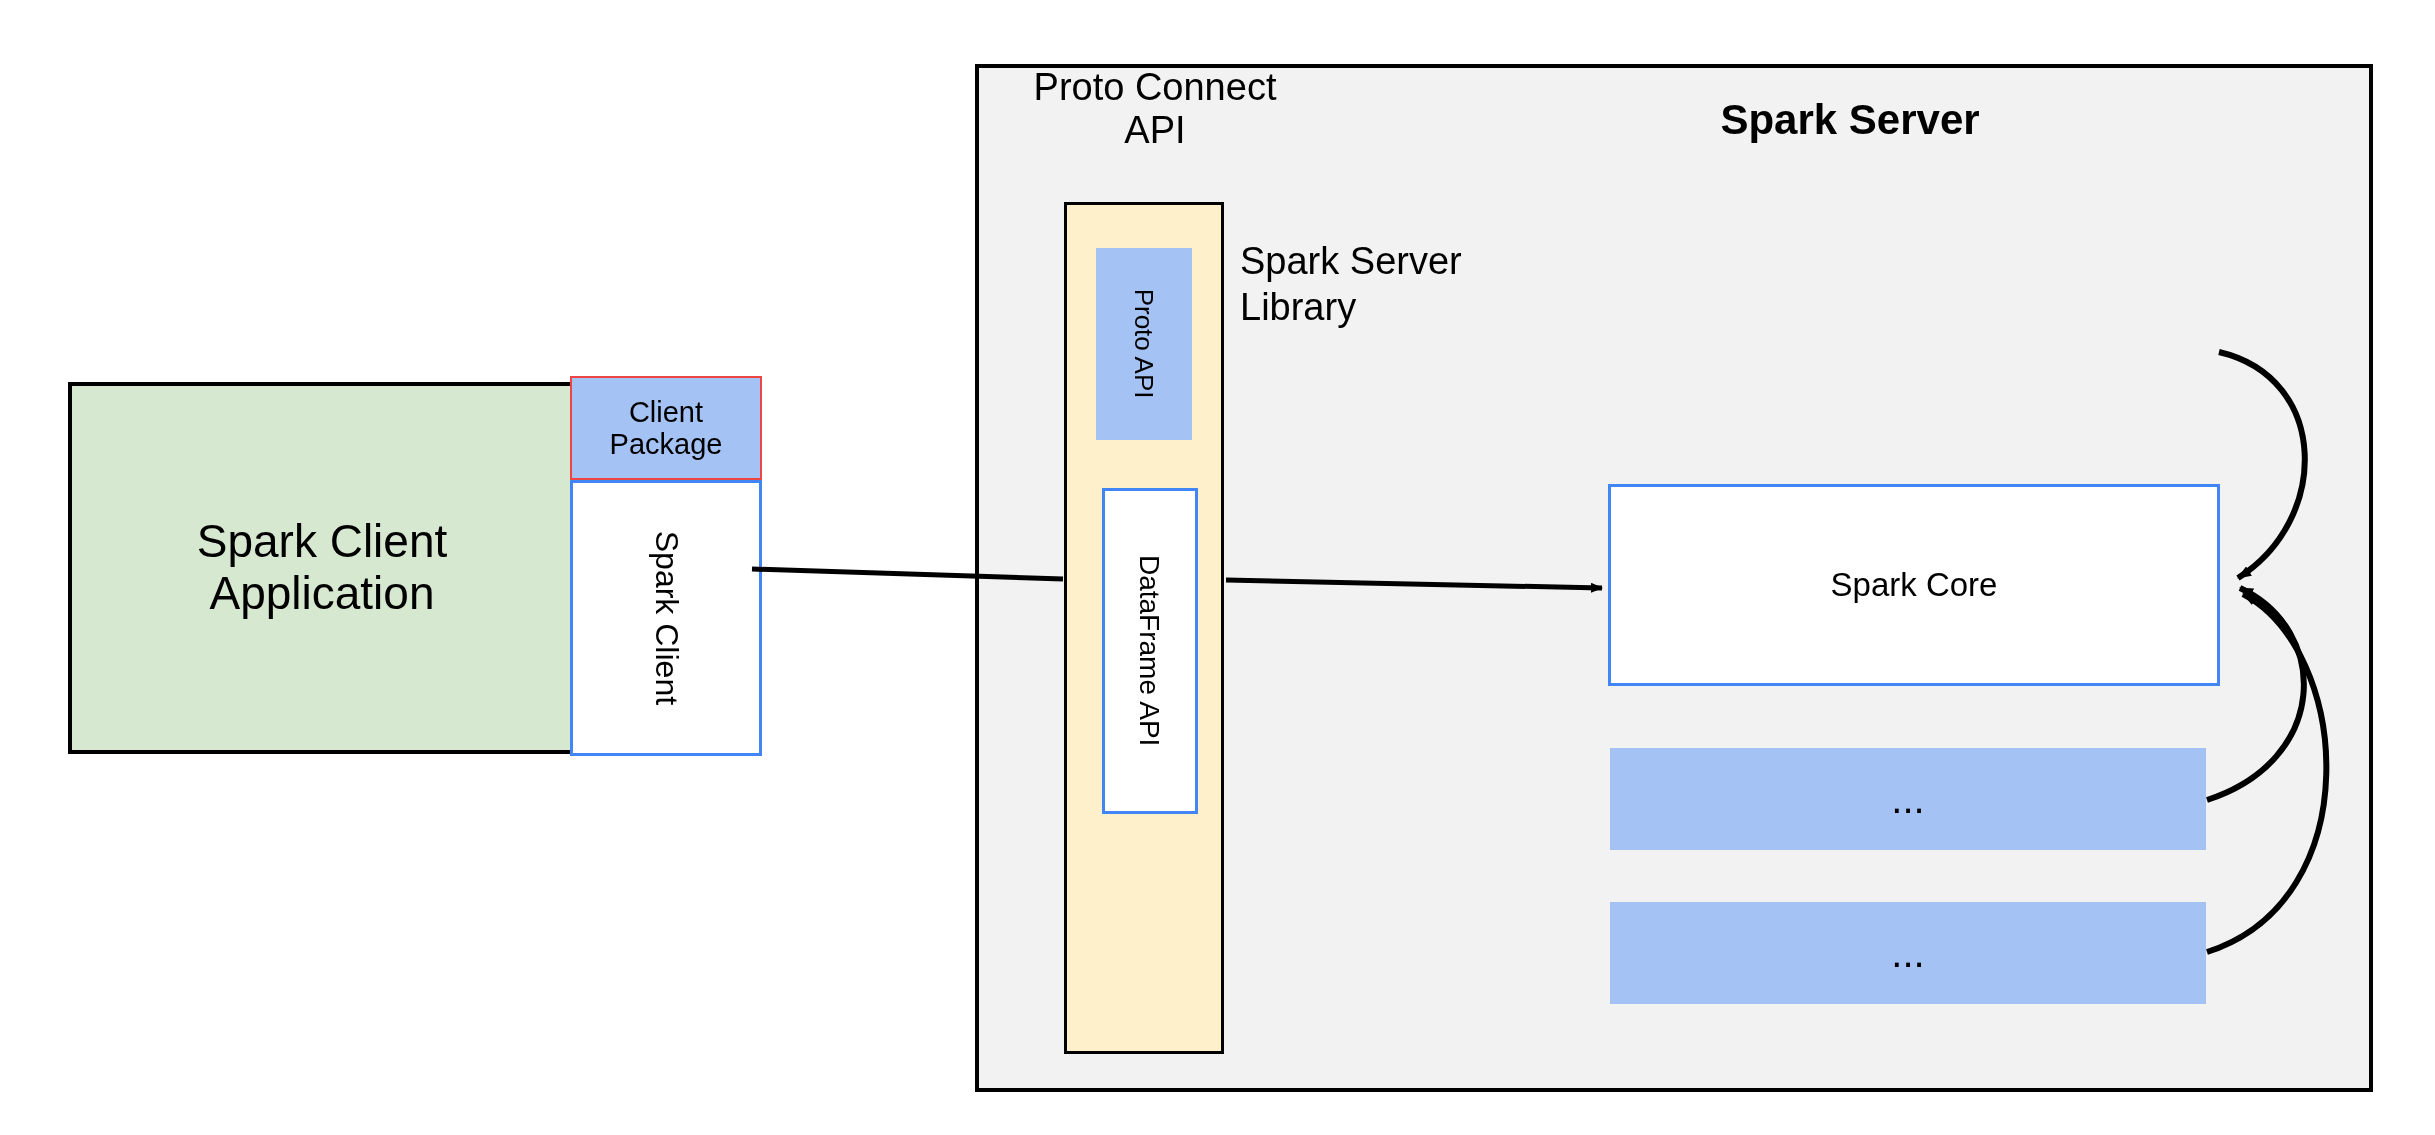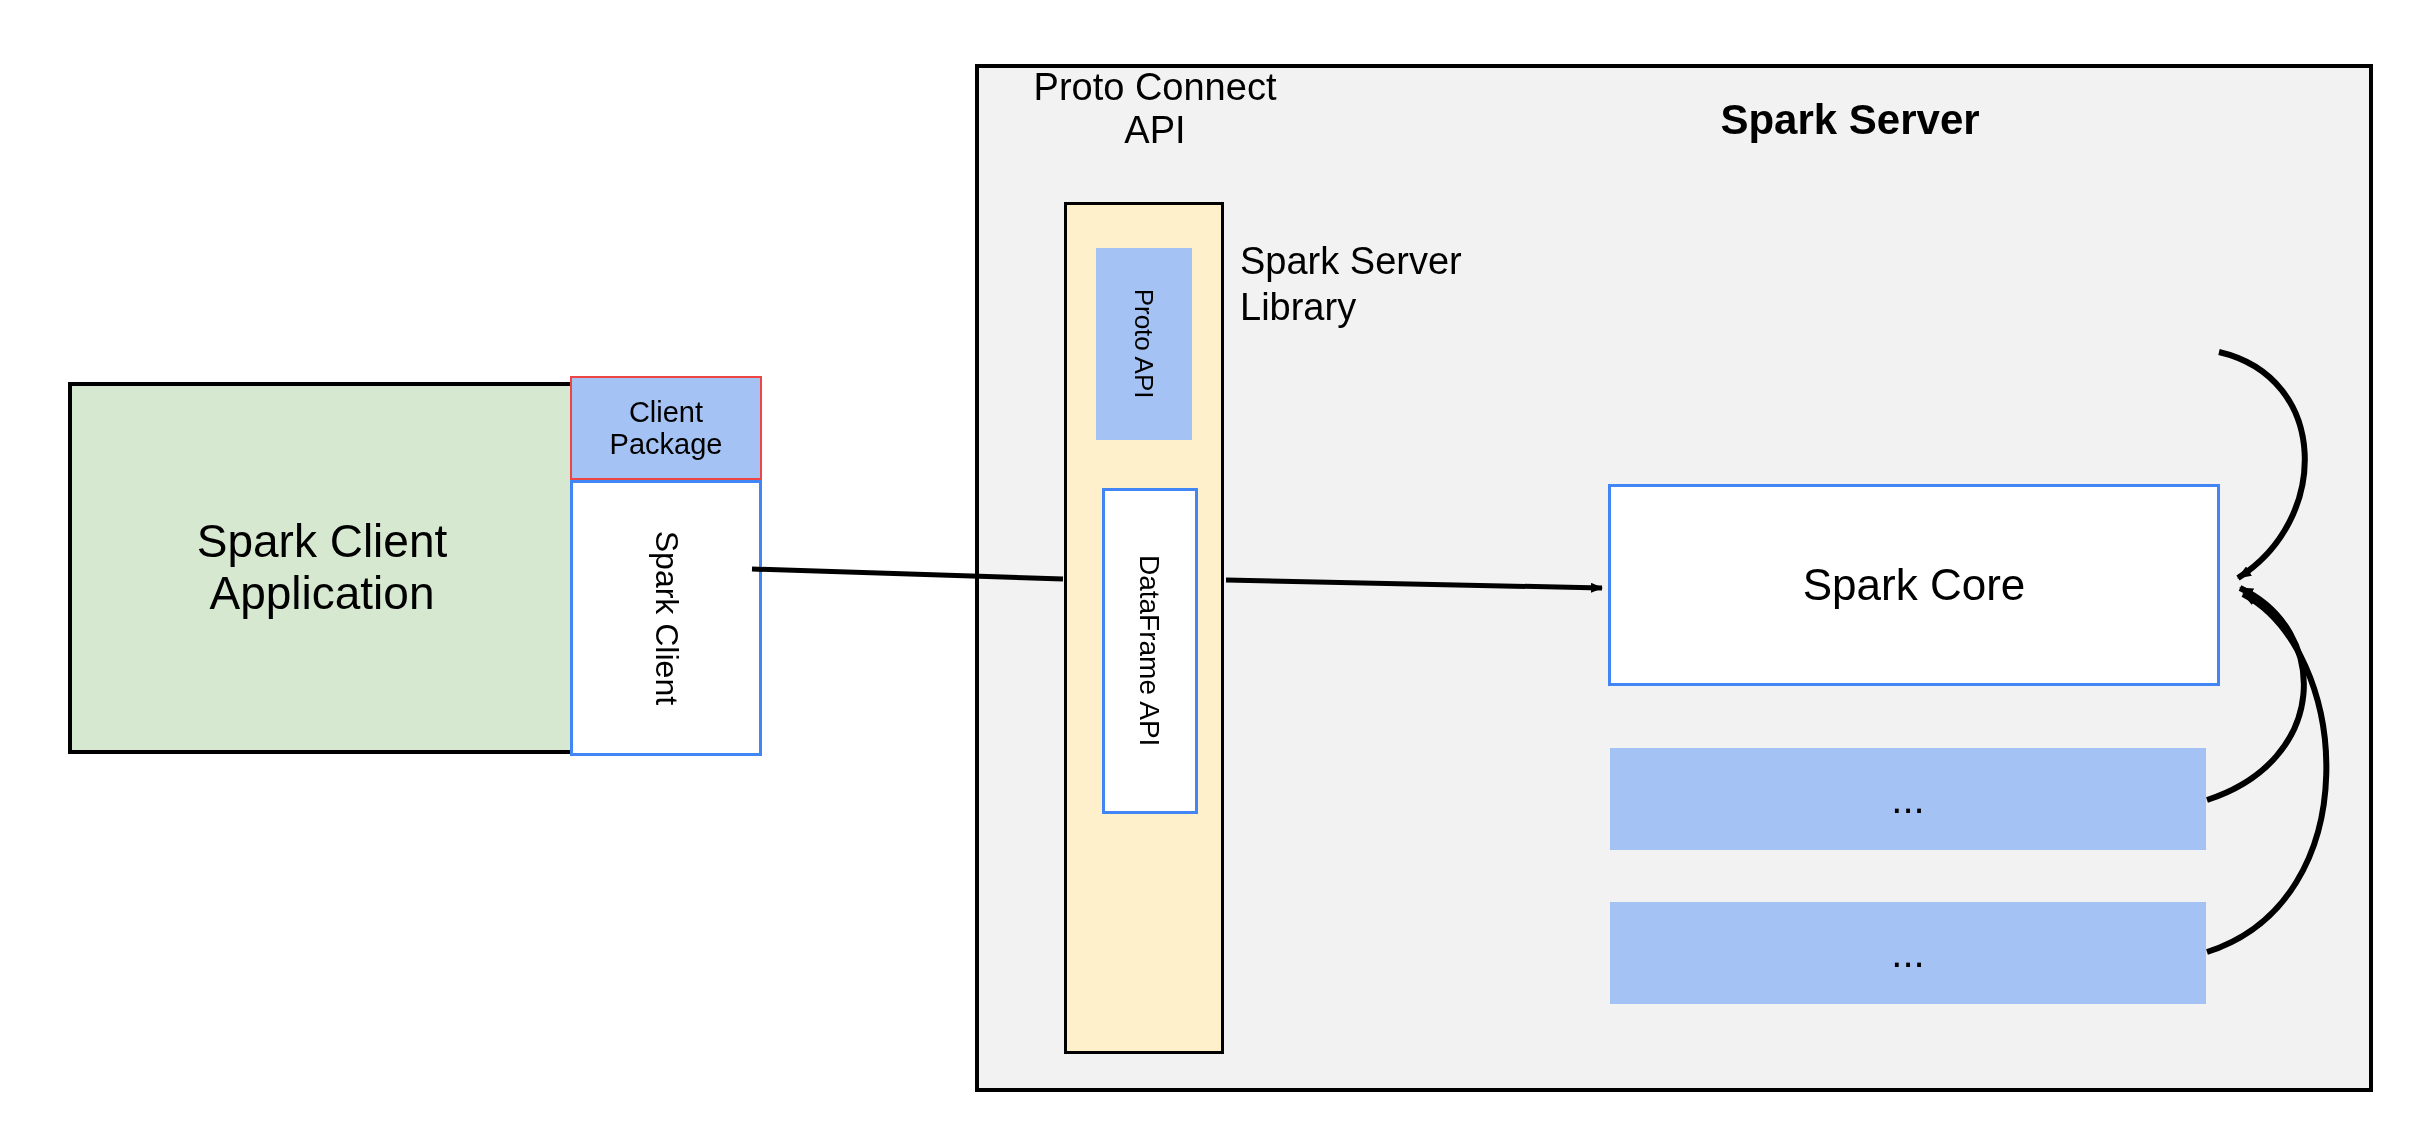--- a/index.html
+++ b/index.html
@@ -151,21 +151,21 @@
     font-size: 42px;
   }
 
   #spark-core {
     left: 1608px;
     top: 484px;
     width: 612px;
     height: 202px;
     background: #ffffff;
     border: 3px solid #4285f4;
-    font-size: 44px;
+    font-size: 33px;
   }
 
   #dots-one {
     left: 1610px;
     top: 748px;
     width: 596px;
     height: 102px;
     background: #a4c2f4;
     font-size: 40px;
   }

